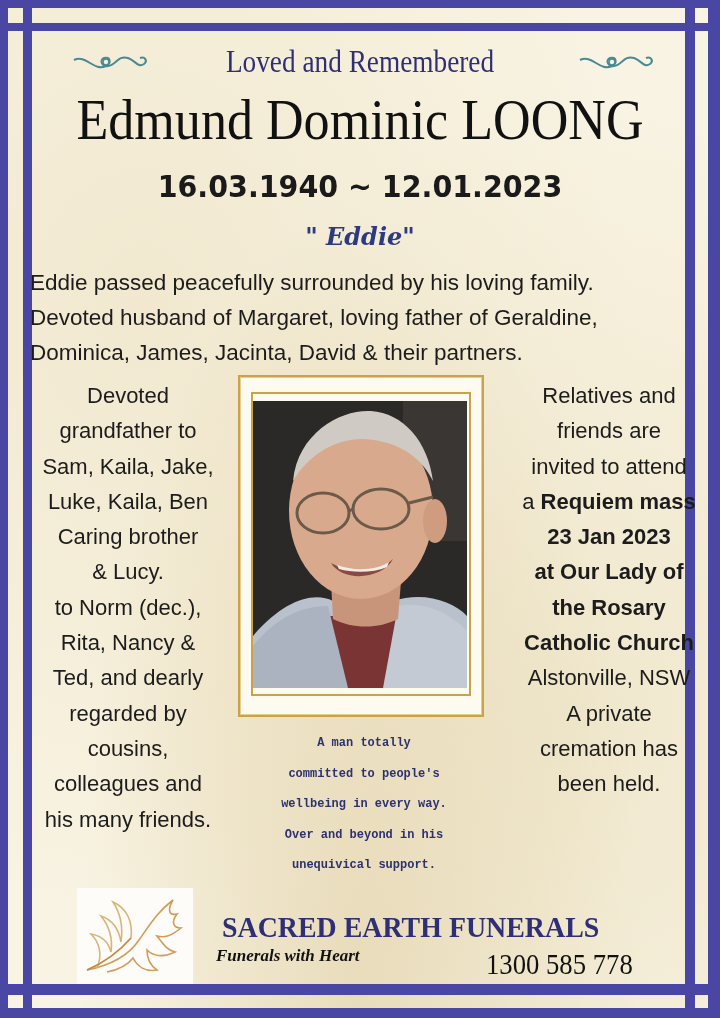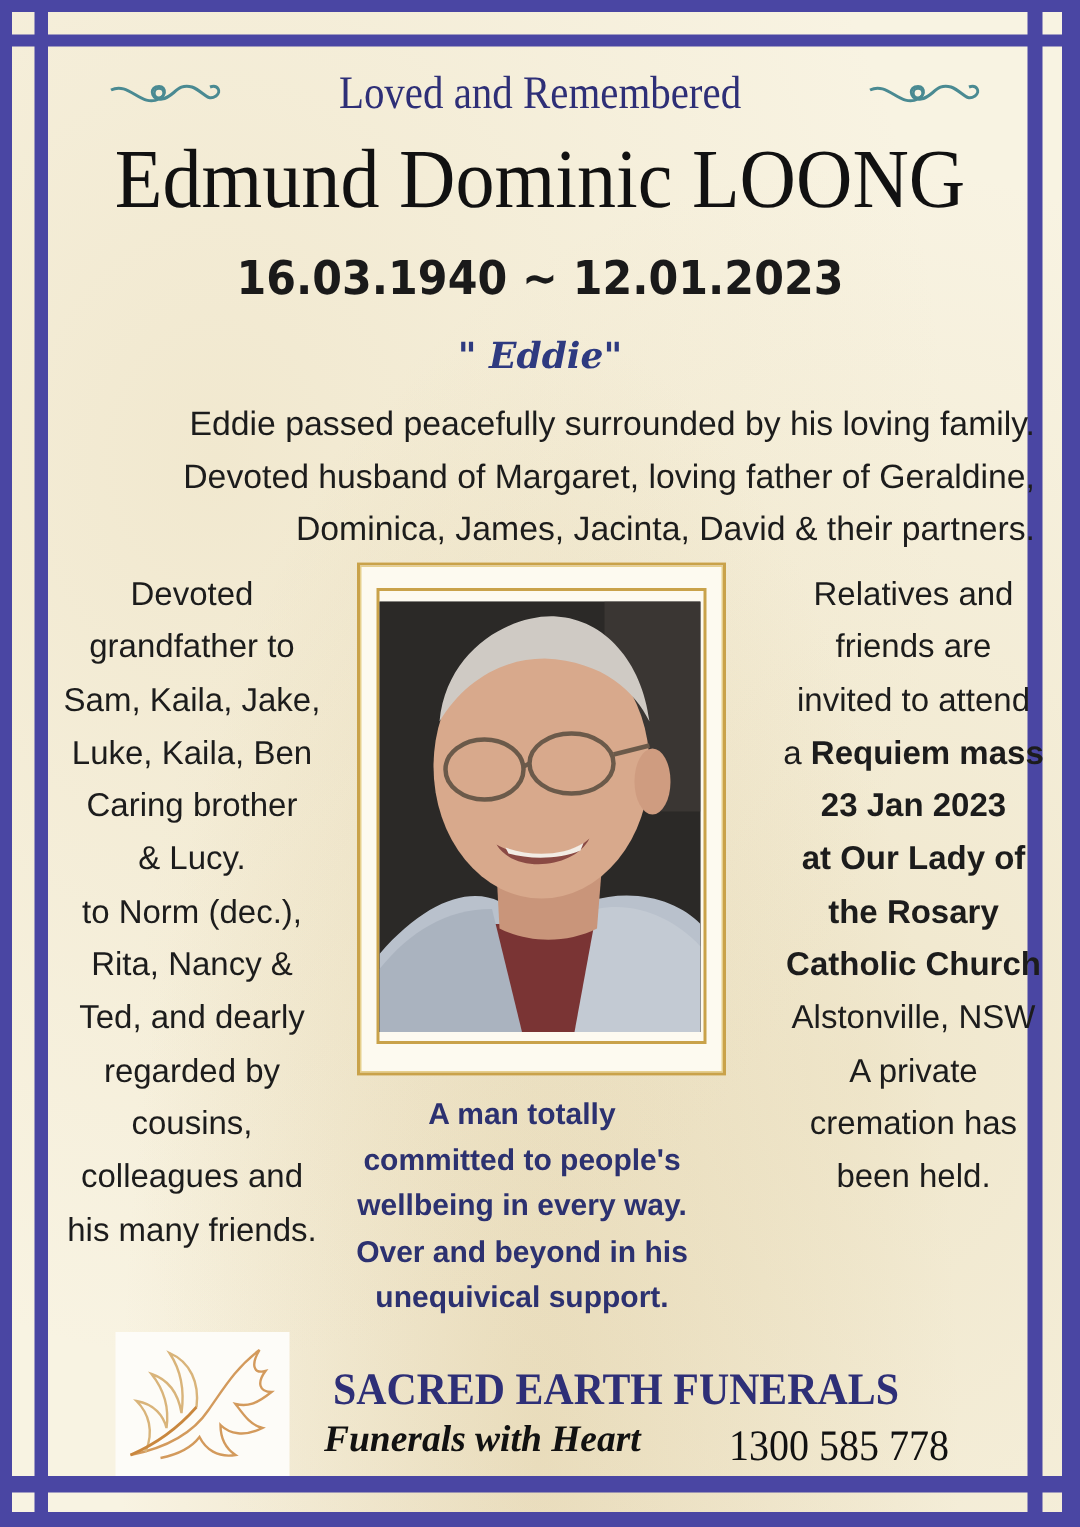--- a/index.html
+++ b/index.html
@@ -9,33 +9,33 @@
       radial-gradient(ellipse at 20% 30%, rgba(220,200,150,0.25), transparent 60%),
       radial-gradient(ellipse at 80% 70%, rgba(215,195,140,0.25), transparent 60%),
       radial-gradient(ellipse at 50% 95%, rgba(210,185,130,0.35), transparent 55%),
       #f8f3e2;}
   .bar{position:absolute;background:#4a46a3;}
   .orn{position:absolute;}
   .t-loved{position:absolute;left:0;width:720px;top:44px;text-align:center;font-family:"Liberation Serif",serif;font-size:31px;color:#2e2f77;transform:scaleX(0.88);transform-origin:center;}
   .t-name{position:absolute;left:0;width:720px;top:88px;text-align:center;font-family:"Liberation Serif",serif;font-size:56px;color:#111;letter-spacing:0px;transform:scaleX(0.93);transform-origin:center;}
   .t-dates{position:absolute;left:0;width:720px;top:168px;text-align:center;font-family:"DejaVu Sans",sans-serif;font-weight:bold;font-size:31px;color:#1a1a1a;transform:scaleX(0.92);}
   .t-nick{position:absolute;left:0;width:720px;top:222px;text-align:center;font-family:"DejaVu Serif",serif;font-style:italic;font-weight:bold;font-size:24px;color:#2e3a80;}
-  .intro{position:absolute;left:30px;width:660px;top:265px;text-align:right;font-size:22.5px;line-height:35px;color:#1c1c1c;}
+  .intro{position:absolute;left:30px;width:660px;top:265px;text-align:left;font-size:22.5px;line-height:35px;color:#1c1c1c;}
   .intro div{white-space:nowrap;}
   .col{position:absolute;text-align:center;font-size:22px;line-height:35.3px;color:#1c1c1c;white-space:nowrap;}
   .col .b{font-weight:bold;}
   .col-left{left:34px;width:188px;top:378px;}
   .col-right{left:484px;width:192px;top:378px;margin-left:29px;}
   .frame-outer{position:absolute;left:238px;top:375px;width:242px;height:338px;border:2px solid #c9a24a;box-shadow:0 0 0 1px #e6cf8c inset;background:#fdfaf0;}
   .frame-inner{position:absolute;left:251px;top:392px;width:216px;height:300px;border:2px solid #c9a24a;background:#fdfaf0;}
   .photo{position:absolute;left:253px;top:401px;width:214px;height:287px;overflow:hidden;background:#2a2826;}
-  .quote{position:absolute;left:208px;width:280px;top:728px;text-align:center;font-family:Liberation Sans, sans-serif;font-weight:bold;font-size:20px;line-height:30.5px;color:#2c3170;white-space:nowrap;}
+  .quote{position:absolute;left:224px;width:280px;top:728px;text-align:center;font-family:Liberation Mono, monospace;font-weight:bold;font-size:12px;line-height:30.5px;color:#2c3170;white-space:nowrap;}
   .logo-box{position:absolute;left:77px;top:888px;width:116px;height:96px;background:#fdfcf8;}
   .biz{position:absolute;left:222px;top:910px;font-family:"Liberation Serif",serif;font-weight:bold;font-size:30px;color:#2e2f77;transform:scaleX(0.93);transform-origin:left;white-space:nowrap;}
-  .tagline{position:absolute;left:216px;top:946px;font-family:"Liberation Serif",serif;font-style:italic;font-weight:bold;font-size:25px;color:#111;white-space:nowrap;}
+  .tagline{position:absolute;left:216px;top:946px;font-family:"Liberation Serif",serif;font-style:italic;font-weight:bold;font-size:17px;color:#111;white-space:nowrap;}
   .phone{position:absolute;left:486px;top:948px;font-family:"Liberation Serif",serif;font-size:29px;color:#111;white-space:nowrap;transform:scaleX(0.92);transform-origin:left;}
 </style>
 </head>
 <body>
 
 <div class="paper"></div>
 
 <div class="bar" style="left:0;top:0;width:720px;height:8px;"></div>
 <div class="bar" style="left:0;top:1008px;width:720px;height:10px;"></div>
 <div class="bar" style="left:0;top:0;width:8px;height:1018px;"></div>

